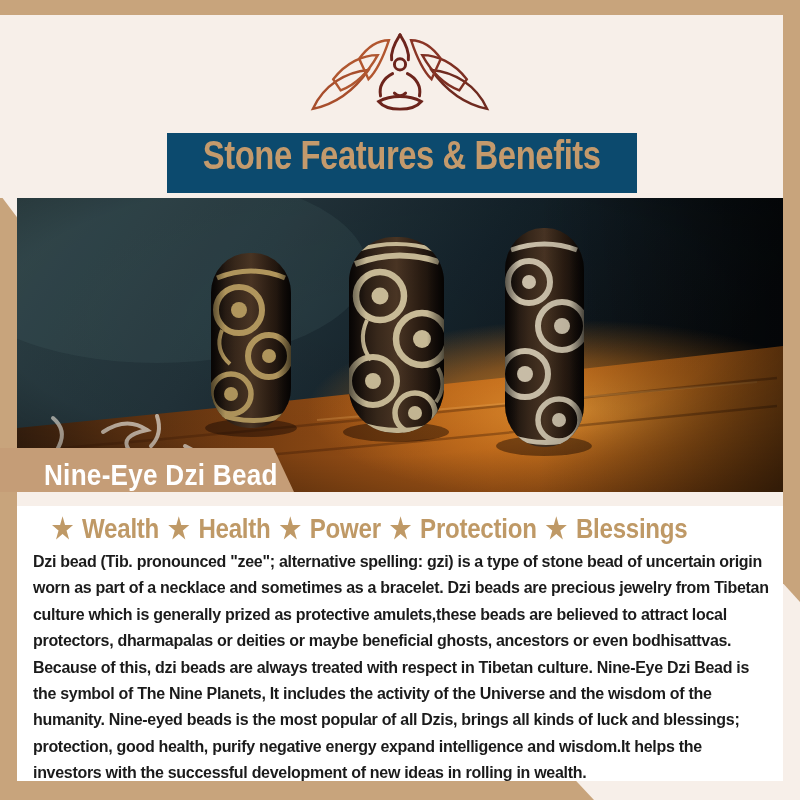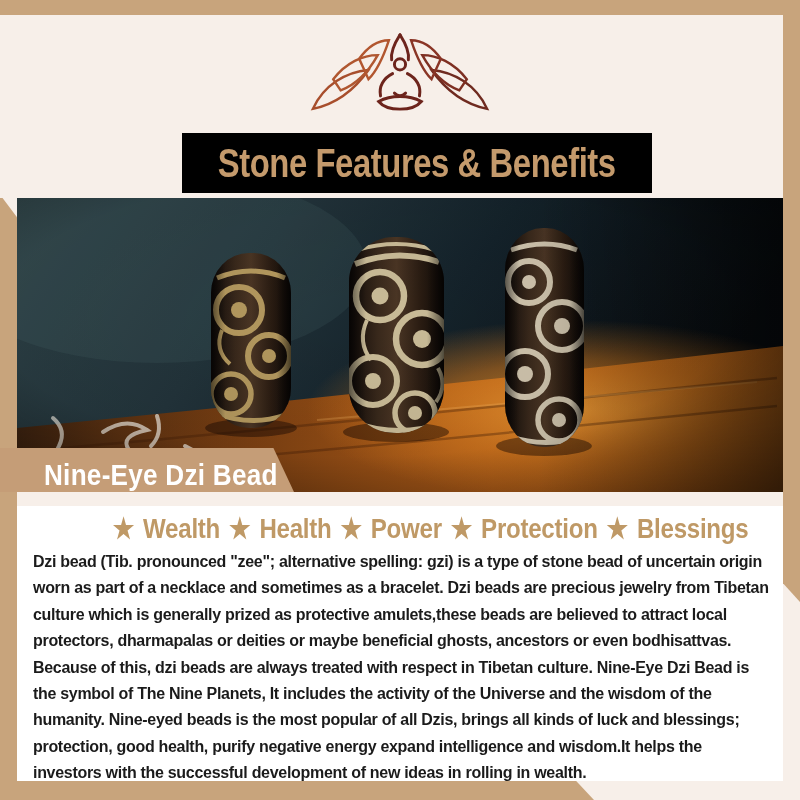--- a/index.html
+++ b/index.html
@@ -20,22 +20,22 @@
 
   
   .header{position:absolute;left:0;top:15px;width:800px;height:183px;}
   .logo{position:absolute;left:290px;top:16px;width:220px;height:102px;}
   .brand-name{
     position:absolute;left:0;top:118px;width:800px;text-align:center;
     font-family:"Liberation Serif",serif;font-size:16px;letter-spacing:4.5px;
     color:#3e3a37;font-weight:600;
   }
   .banner-box{
-    position:absolute;left:182px;top:133px;width:470px;height:60px;
-    background:#000000;display:flex;align-items:center;justify-content:center;
+    position:absolute;left:167px;top:133px;width:470px;height:60px;
+    background:#0c4a6e;display:flex;justify-content:center;
   }
   .banner-title{
     display:inline-block;white-space:nowrap;
     font-size:40px;font-weight:bold;color:#c49a6c;
     transform:scaleX(0.82);transform-origin:center;
     letter-spacing:-0.5px;
   }
 
   
   .photo{position:absolute;left:17px;top:198px;width:766px;height:294px;}
@@ -52,21 +52,21 @@
     font-size:29px;font-weight:bold;color:#ffffff;
     transform:scaleX(0.9);transform-origin:left center;
     letter-spacing:0.3px;
   }
 
   
   .panel{position:absolute;left:17px;top:506px;width:766px;height:275px;background:#ffffff;}
 
   .benefits-line{
     position:absolute;left:0;top:509px;width:800px;height:40px;
-    text-align:right;line-height:40px;white-space:nowrap;
+    text-align:left;line-height:40px;white-space:nowrap;
   }
   .benefits-line span{
     display:inline-block;font-size:28px;font-weight:bold;color:#bf9966;
     transform:scaleX(0.86);transform-origin:center;word-spacing:3px;
     letter-spacing:-0.3px;white-space:nowrap;
   }
 
   .description{
     position:absolute;left:33px;top:549px;width:738px;
     font-size:16px;font-weight:bold;color:#1b1b1b;

